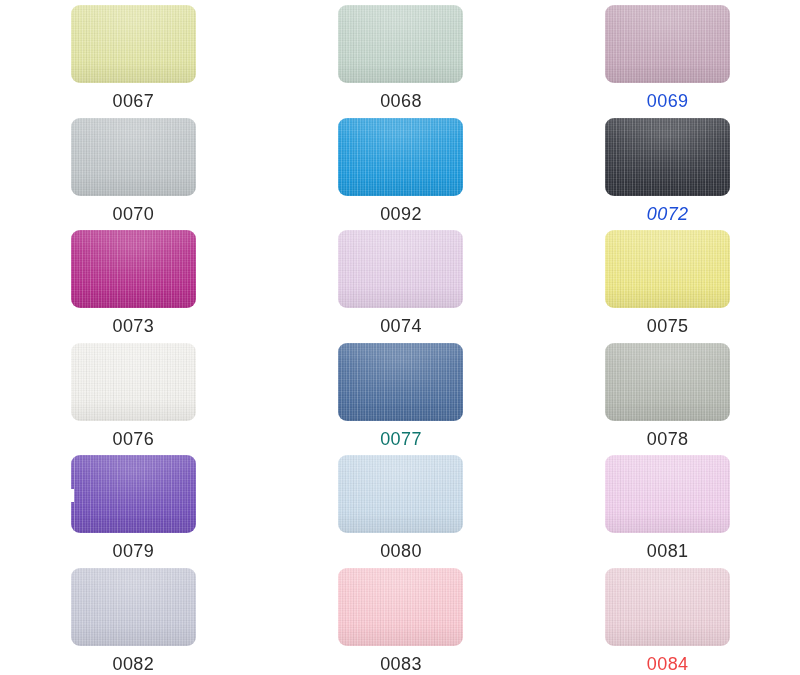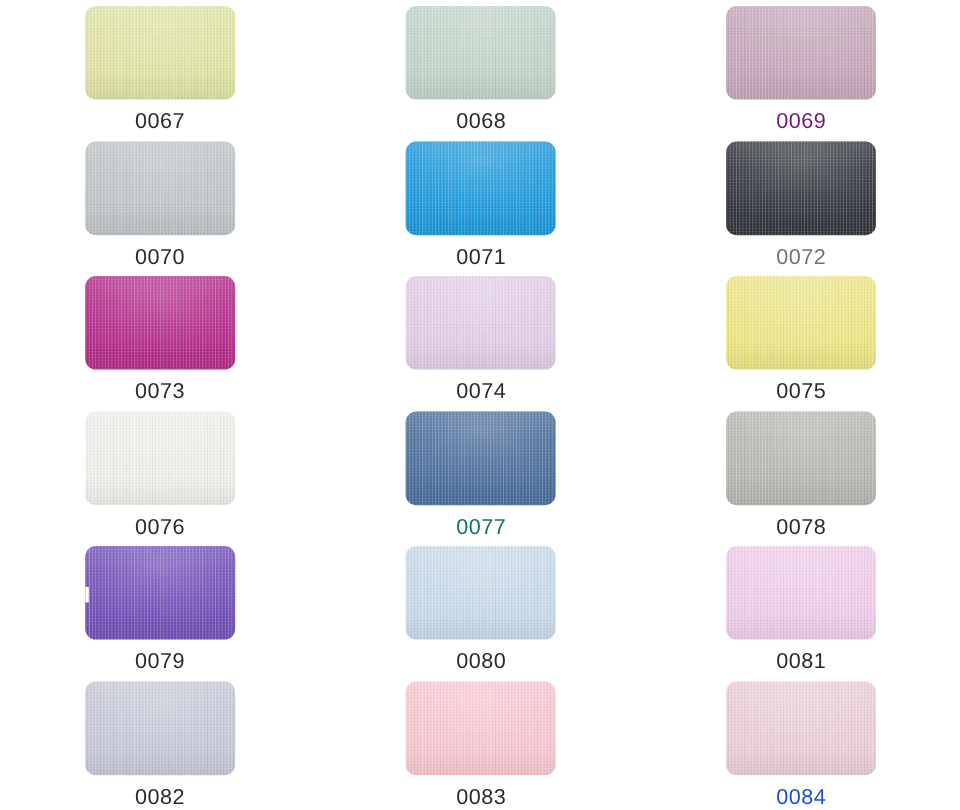--- a/index.html
+++ b/index.html
@@ -126,33 +126,33 @@
     <div class="swatch-cell col-0">
       <div class="swatch-chip" title="pale yellow-green" style="background-color: rgb(226, 229, 164);"></div>
       <div class="swatch-label" style="color: rgb(43, 43, 43);">0067</div>
     </div>
     <div class="swatch-cell col-1">
       <div class="swatch-chip" title="pale sage green" style="background-color: rgb(195, 213, 203);"></div>
       <div class="swatch-label" style="color: rgb(43, 43, 43); text-align: right;">0068</div>
     </div>
     <div class="swatch-cell col-2">
       <div class="swatch-chip" title="dusty mauve" style="background-color: rgb(198, 168, 187);"></div>
-      <div class="swatch-label" style="color: #701a75;">0069</div>
+      <div class="swatch-label" style="color: #1d4ed8;">0069</div>
     </div>
     <div class="swatch-cell col-0">
       <div class="swatch-chip" title="light cool gray" style="background-color: rgb(192, 198, 201);"></div>
       <div class="swatch-label" style="color: rgb(43, 43, 43);">0070</div>
     </div>
     <div class="swatch-cell col-1">
       <div class="swatch-chip" title="vivid azure blue" style="background-color: rgb(27, 154, 222);"></div>
-      <div class="swatch-label" style="color: rgb(43, 43, 43);">0071</div>
+      <div class="swatch-label" style="color: rgb(43, 43, 43);">0092</div>
     </div>
     <div class="swatch-cell col-2">
       <div class="swatch-chip" title="charcoal slate" style="background-color: rgb(50, 53, 61);"></div>
-      <div class="swatch-label" style="color: #737373;">0072</div>
+      <div class="swatch-label" style="color: #1d4ed8; font-style: italic;">0072</div>
     </div>
     <div class="swatch-cell col-0">
       <div class="swatch-chip" title="magenta" style="background-color: rgb(182, 43, 140);"></div>
       <div class="swatch-label" style="color: rgb(43, 43, 43);">0073</div>
     </div>
     <div class="swatch-cell col-1">
       <div class="swatch-chip" title="light lilac" style="background-color: rgb(228, 207, 232);"></div>
       <div class="swatch-label" style="color: rgb(43, 43, 43);">0074</div>
     </div>
     <div class="swatch-cell col-2">
@@ -189,15 +189,15 @@
     <div class="swatch-cell col-0">
       <div class="swatch-chip" title="lavender gray" style="background-color: rgb(200, 202, 217);"></div>
       <div class="swatch-label" style="color: rgb(43, 43, 43);">0082</div>
     </div>
     <div class="swatch-cell col-1">
       <div class="swatch-chip" title="soft pink" style="background-color: rgb(250, 201, 210);"></div>
       <div class="swatch-label" style="color: rgb(43, 43, 43);">0083</div>
     </div>
     <div class="swatch-cell col-2">
       <div class="swatch-chip" title="dusty rose beige" style="background-color: rgb(236, 208, 217);"></div>
-      <div class="swatch-label" style="color: #1d4ed8;">0084</div>
+      <div class="swatch-label" style="color: #ef4444;">0084</div>
     </div>
   </div>
 
 </body></html>

